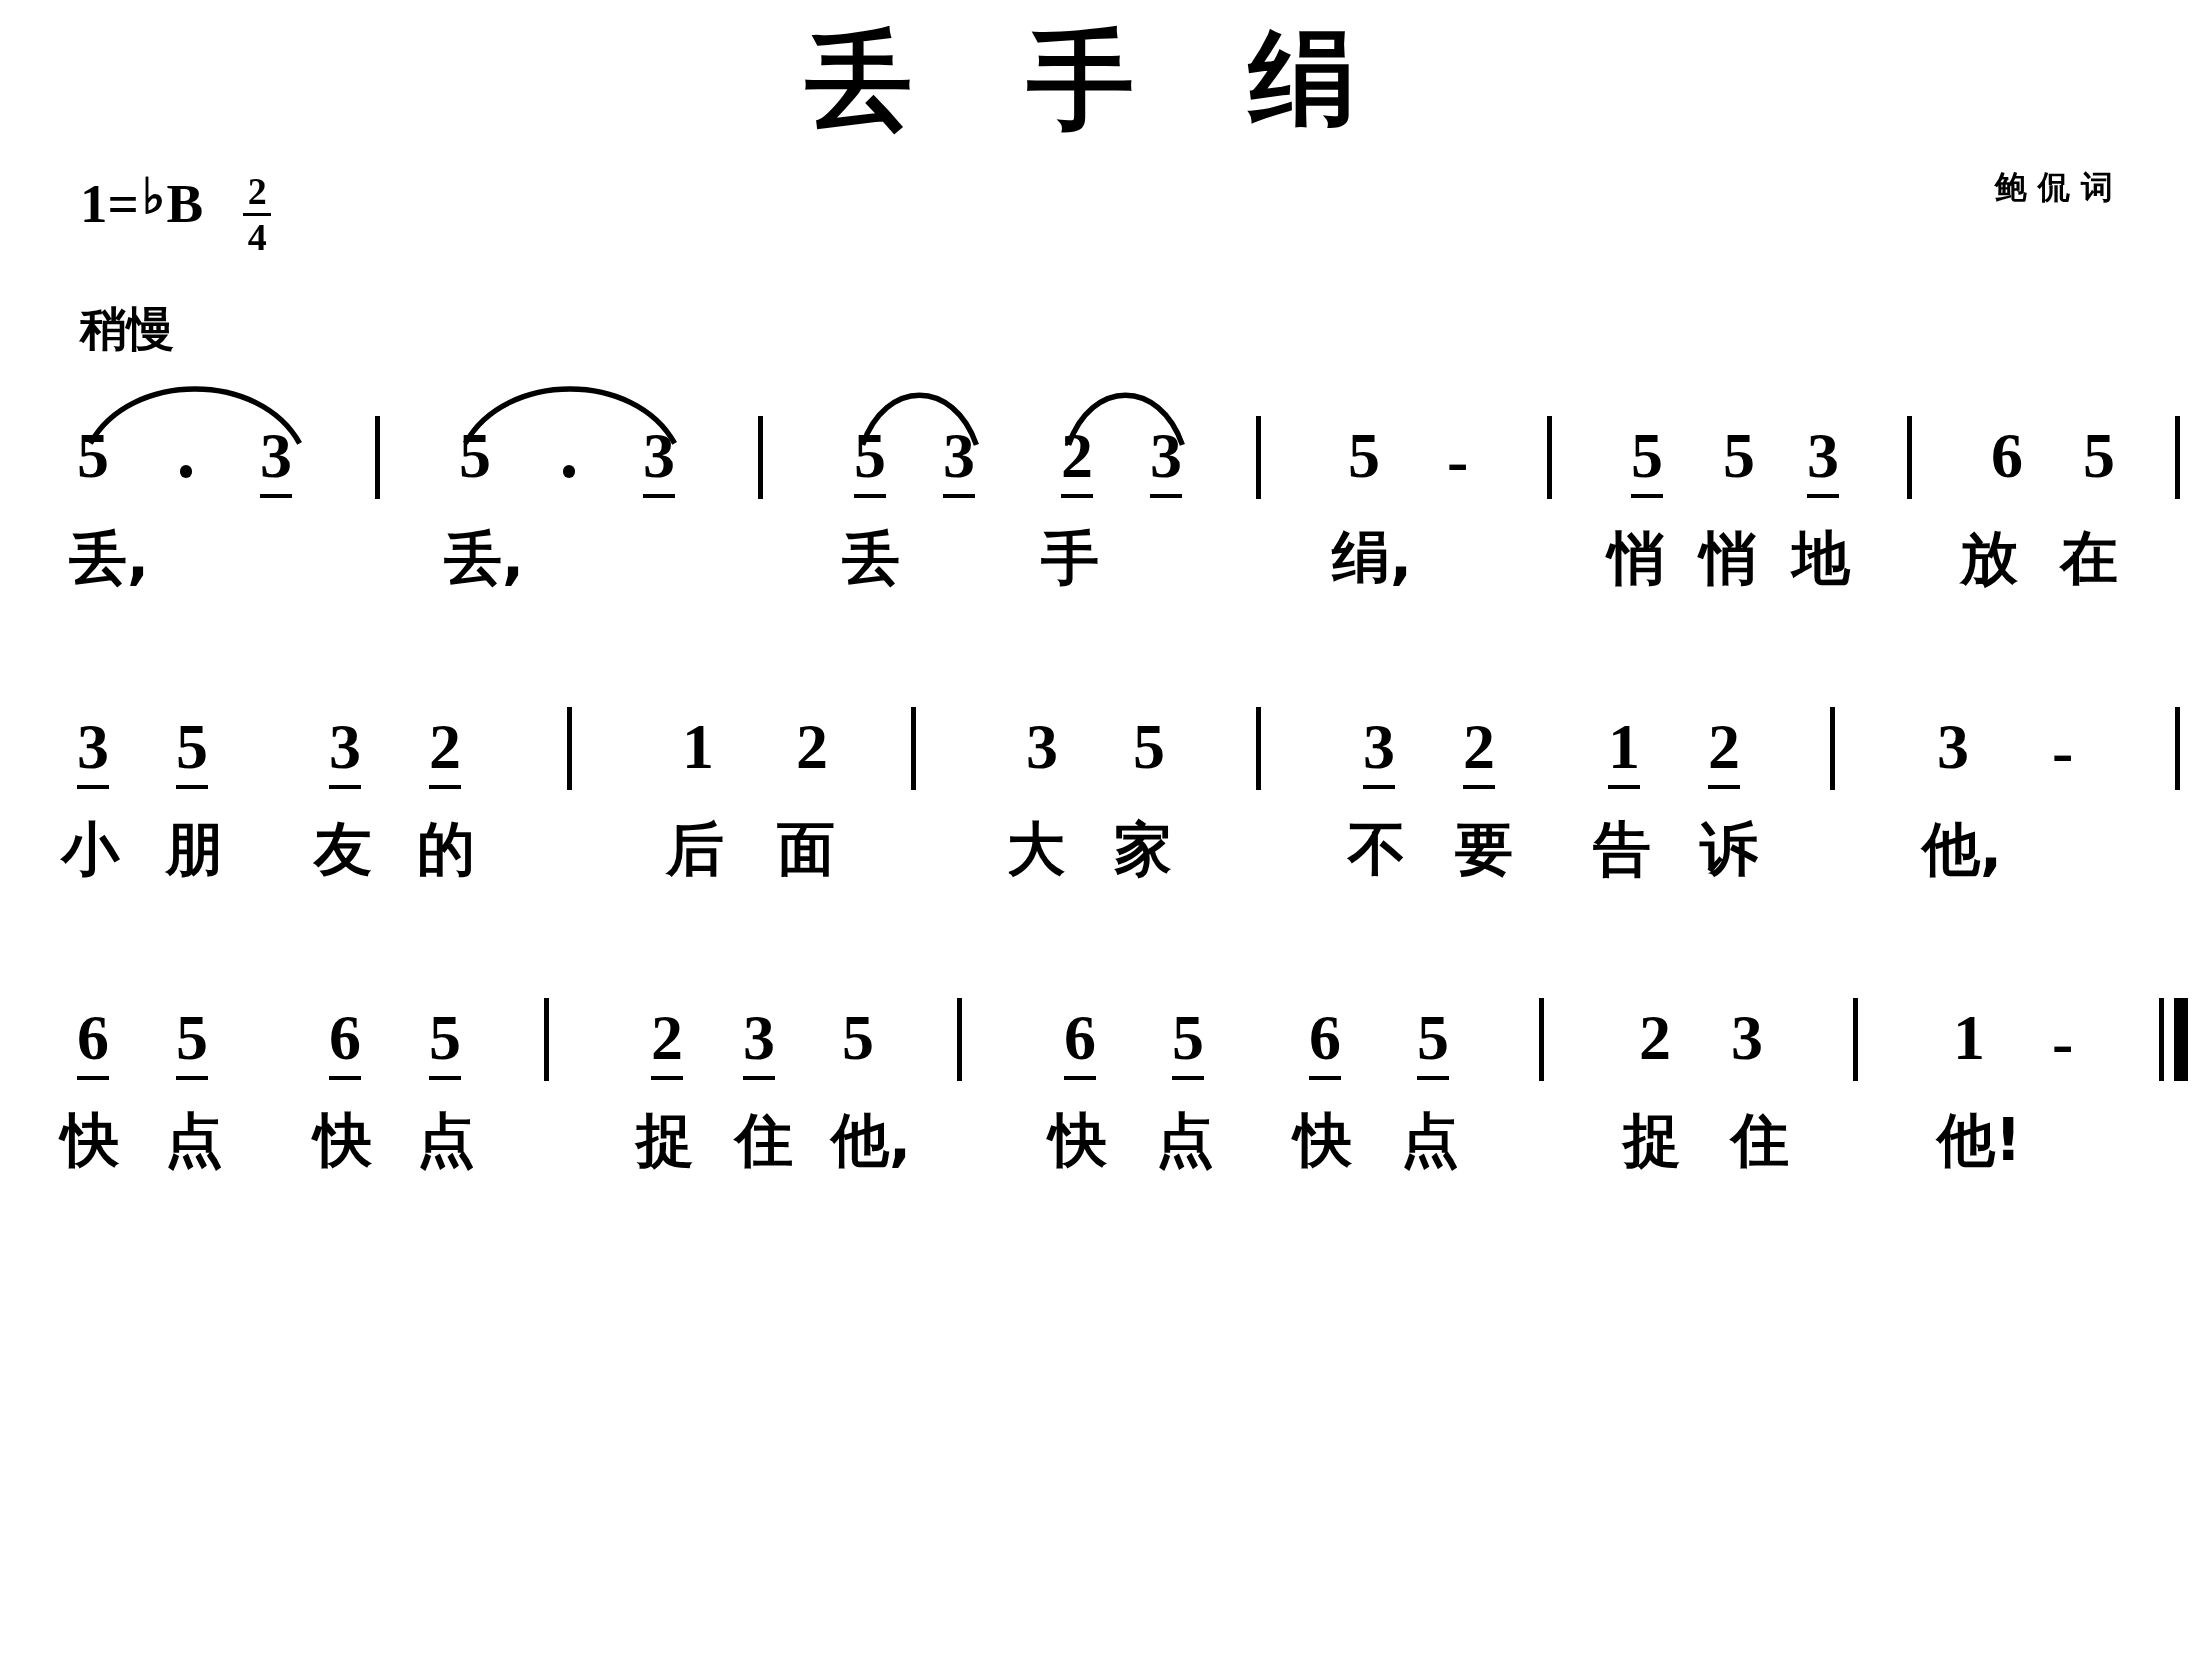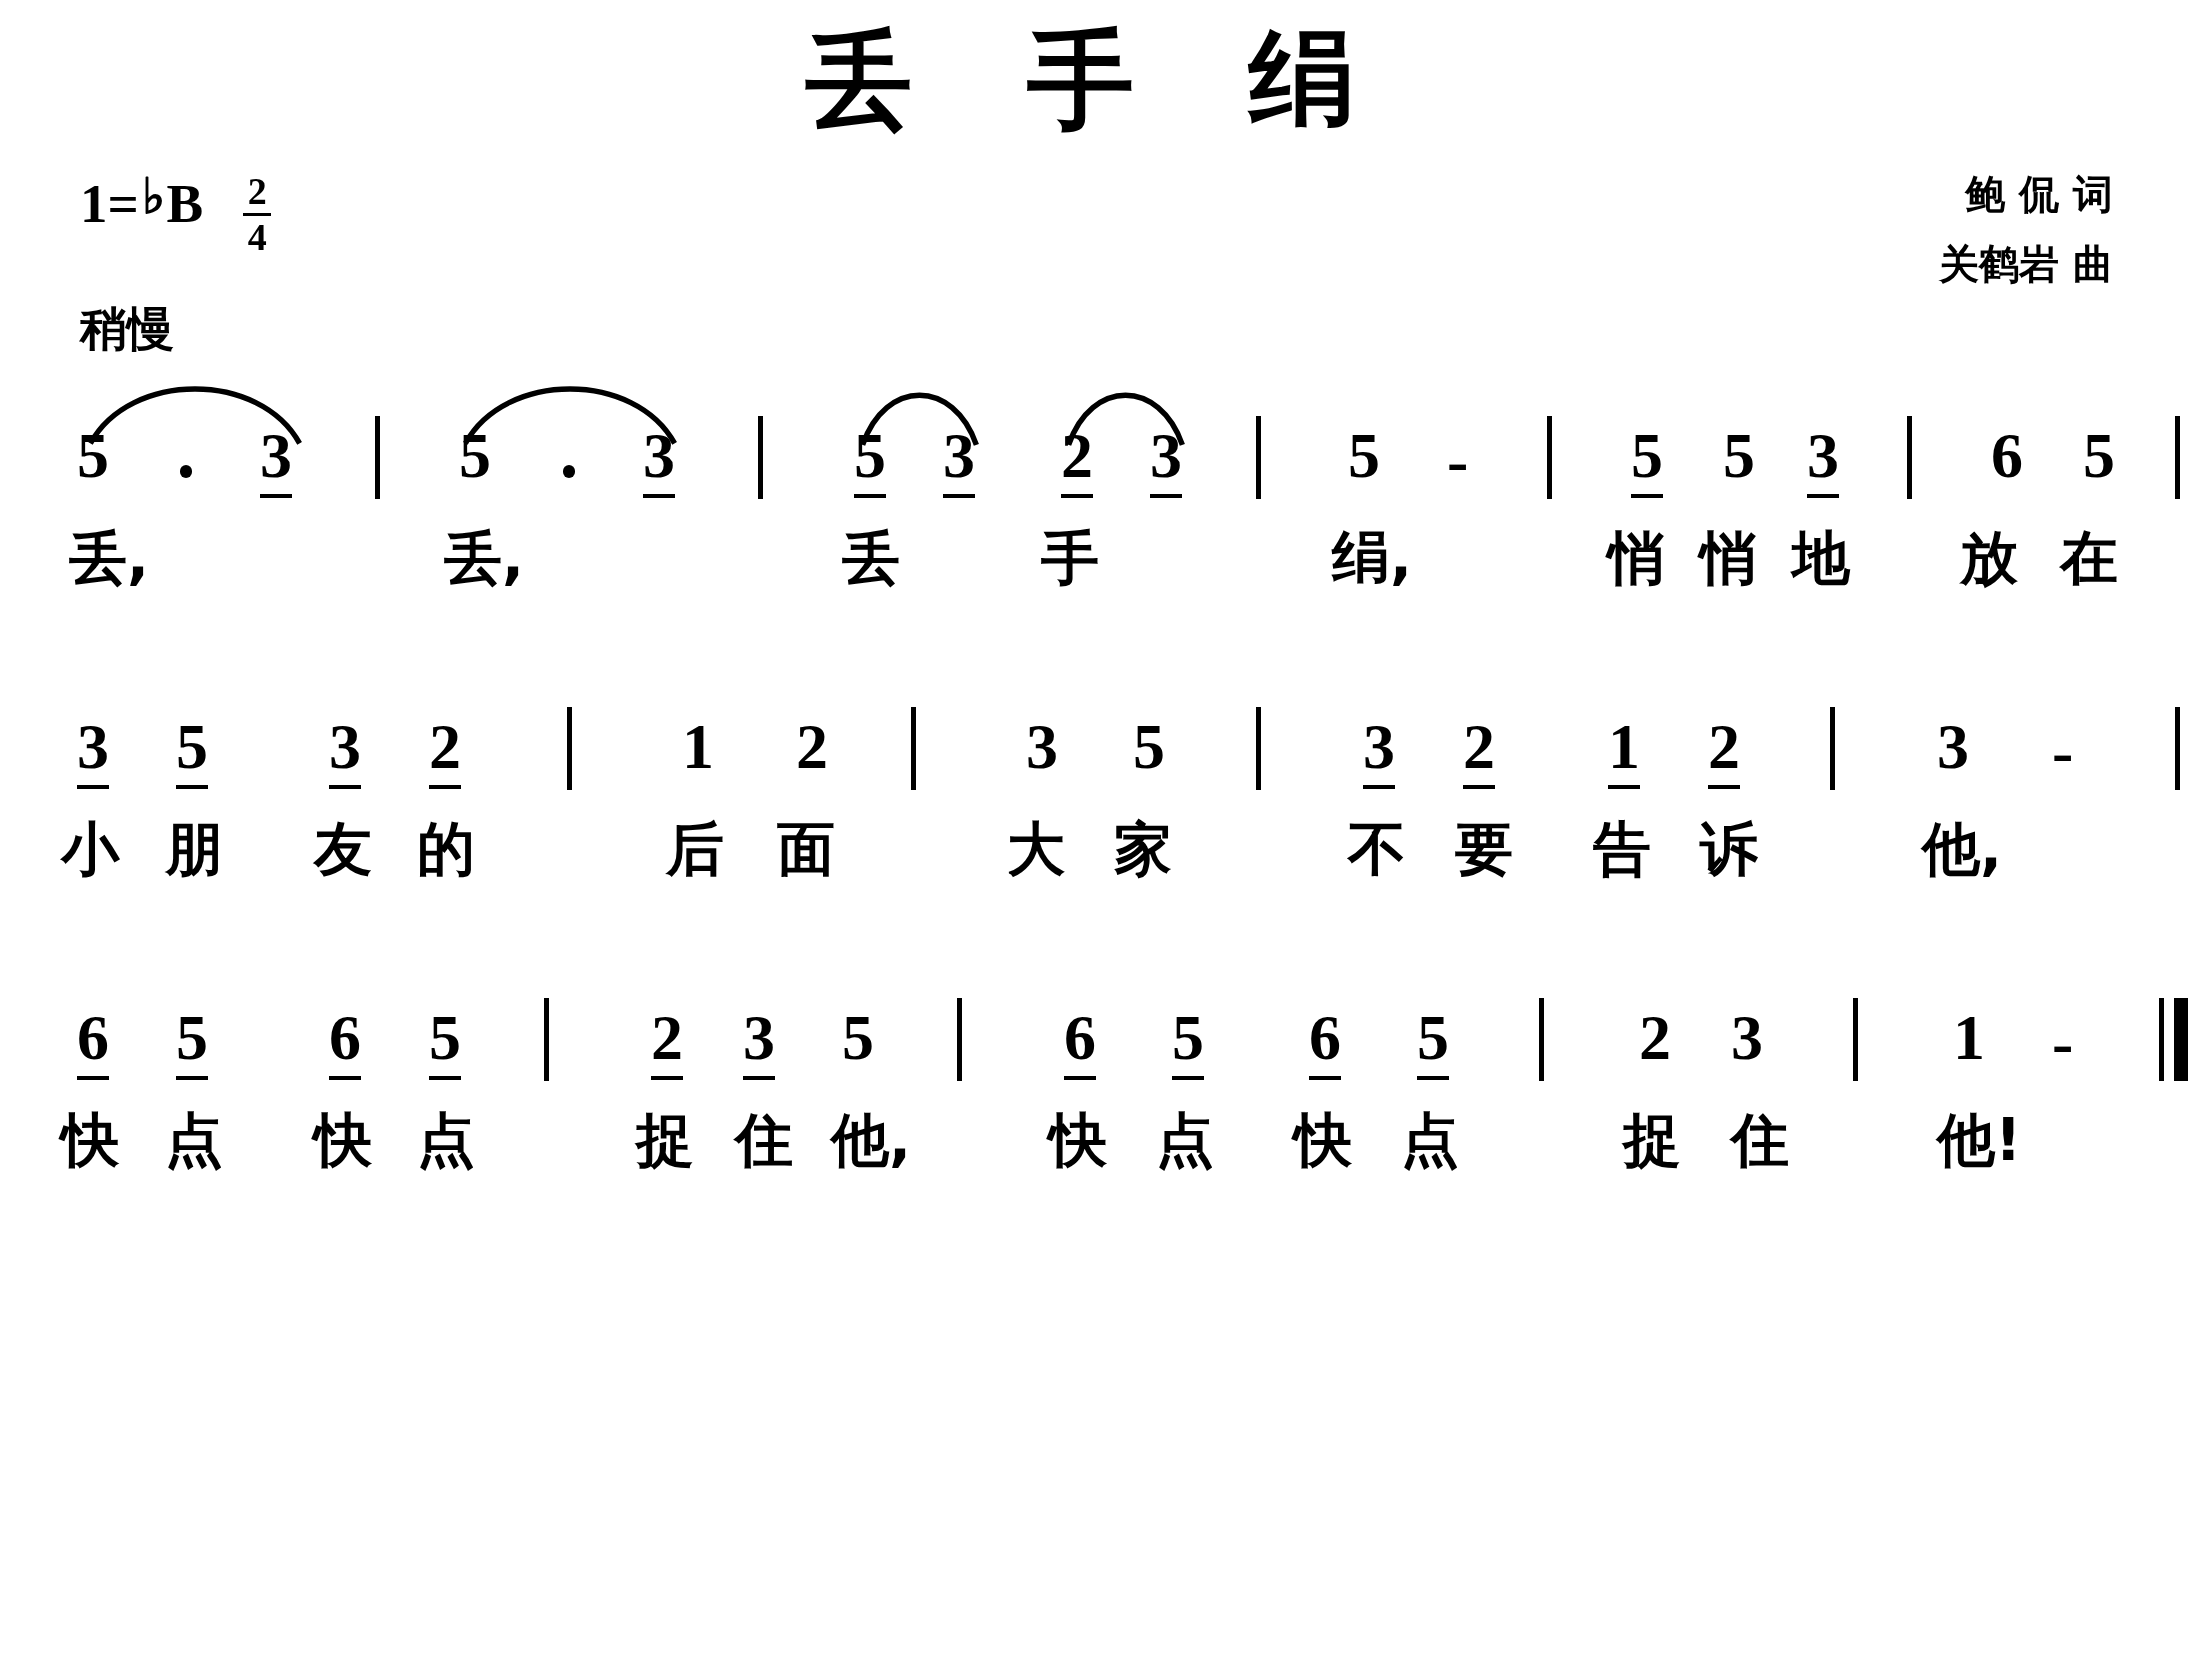--- a/index.html
+++ b/index.html
@@ -83,21 +83,21 @@
     font-weight: bold;
     font-size: 47px;
   }
   .credits {
     position: absolute;
     right: 92px;
     top: 13.8px;
     text-align: right;
     font-family: "DejaVu Sans", sans-serif;
     font-weight: bold;
-    font-size: 40px;
+    font-size: 32px;
     line-height: 1.75;
   }
 
   
   .system {
     position: relative;
     height: 291px;
     margin-left: 46px;
     margin-right: 46px;
   }
@@ -183,21 +183,20 @@
     <span class="meter">
       <span class="num">2</span>
       <span class="den">4</span>
     </span>
   </div>
 
   <div class="tempo">稍慢</div>
 
   <div class="credits">
     <div>鲍 侃 词</div>
-    <div>关鹤岩 曲</div>
   </div>
 </div>
 
 <div class="system">
   <div class="note-line">
 
     <svg class="slur" style="left:38px; top:-38px;" width="222" height="84" viewBox="0 0 290 110">
       <path d="M8 100 C 60 5, 230 5, 282 100" fill="none" stroke="#000" stroke-width="7"></path>
     </svg>
     <svg class="slur" style="left:413px; top:-38px;" width="222" height="84" viewBox="0 0 290 110">

